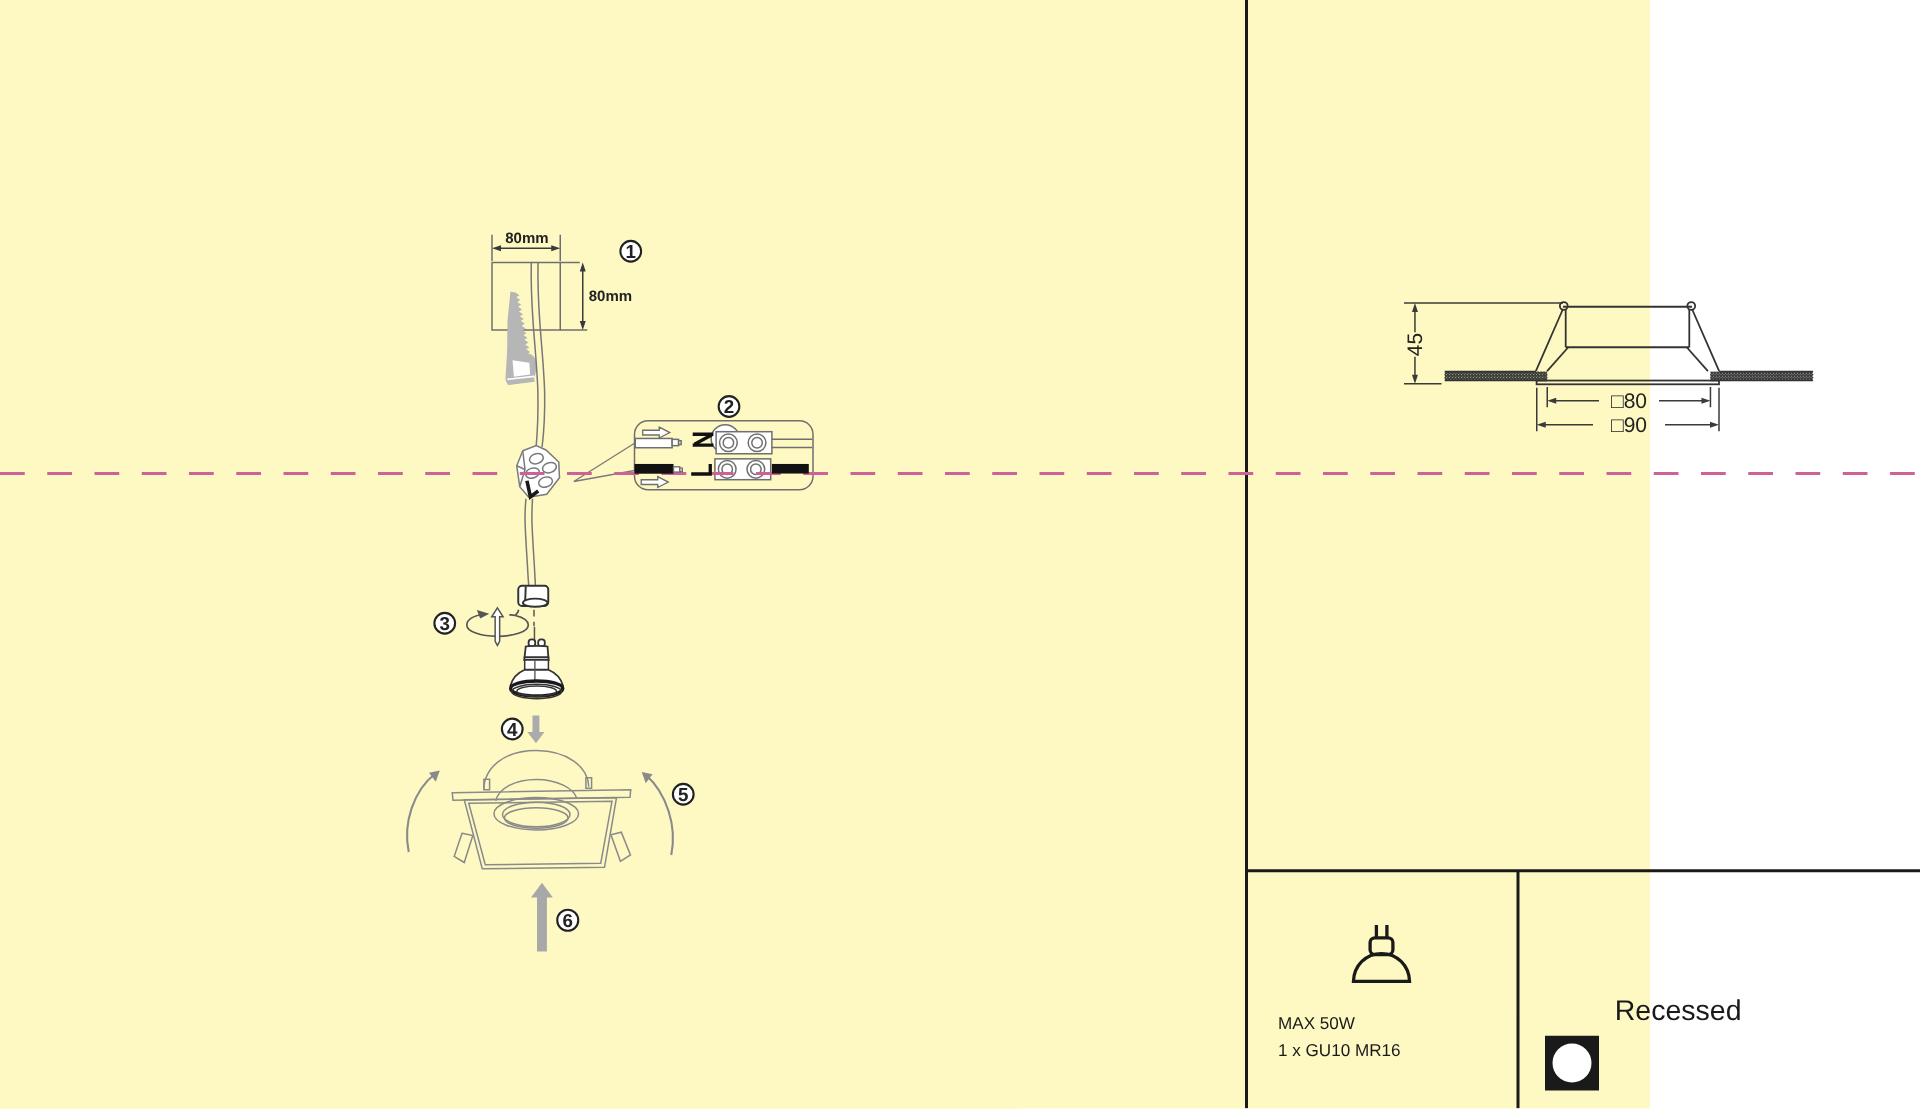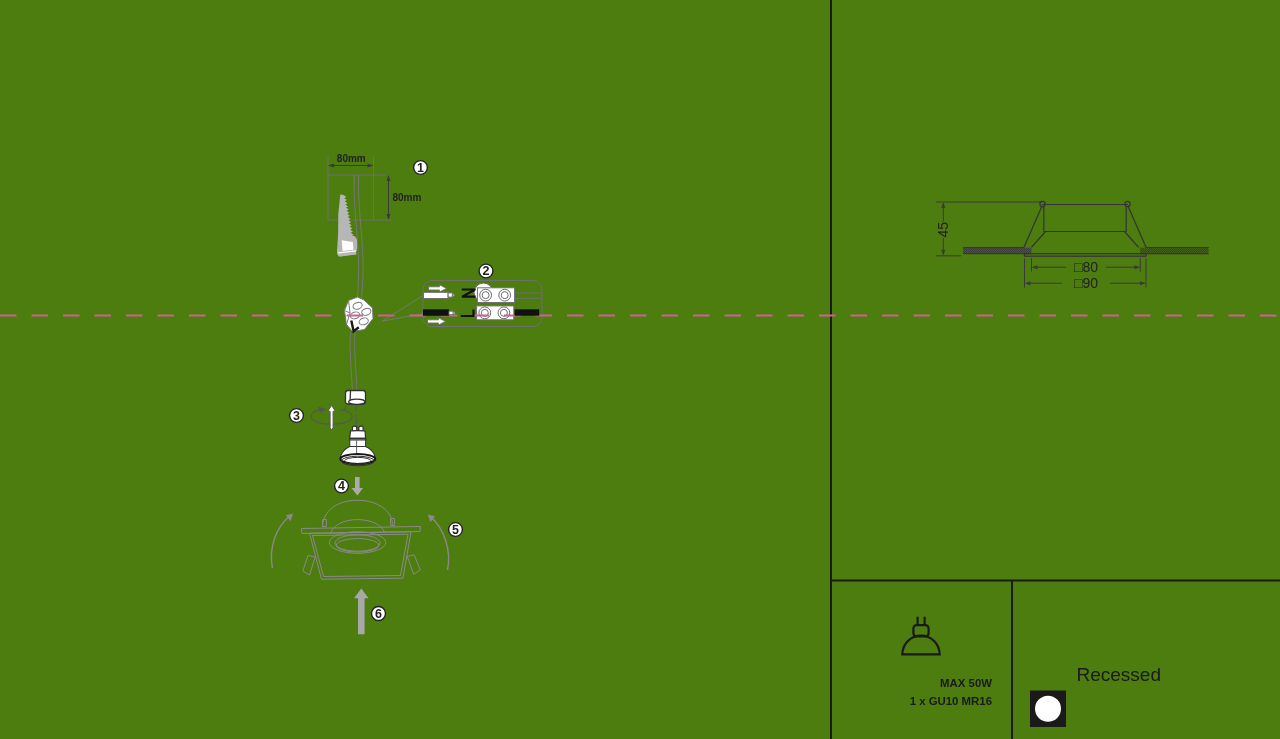--- a/index.html
+++ b/index.html
@@ -1,17 +1,17 @@
 <!DOCTYPE html>
 <html><head><meta charset="utf-8">
 <style>
 html,body{margin:0;padding:0;background:#fff;width:1280px;height:739px;overflow:hidden}
 *{box-sizing:border-box}
 body{font-family:"Liberation Sans",sans-serif}
-#page{position:relative;width:1280px;height:739px;background:#4d7c0f}
+#page{position:relative;width:1100px;height:739px;background:#fef9c3}
 svg{position:absolute;left:0;top:0}
 </style></head><body>
 <div id="page">
 <svg width="1280" height="739" viewBox="0 0 1280 739" fill="none">
 
 <g stroke="#6f6f6f" stroke-width="1" fill="none">
 <rect x="328" y="175" width="45.5" height="45"></rect>
 <line x1="373.5" y1="175" x2="386.5" y2="175"></line>
 <line x1="373.5" y1="220" x2="391.5" y2="220"></line>
 <line x1="328" y1="174" x2="328" y2="156.5"></line>
@@ -344,14 +344,14 @@
 <g stroke="#111" stroke-width="2.2" fill="none">
 <path d="M461.8,289.5 L475.6,289.5 M474.4,290.0 L463.0,296.2 M461.8,296.7 L475.6,296.7"></path>
 <path d="M460.8,316.0 L474.6,316.0 M473.5,315.9 L473.5,309.4"></path>
 </g>
 <rect x="423" y="309.3" width="26" height="6.5" fill="#111"></rect>
 <rect x="514.6" y="309.3" width="24.6" height="6.4" fill="#111"></rect>
 <rect x="449" y="311.2" width="4.2" height="3.5" fill="#fff" stroke="#6f6f6f" stroke-width="0.9"></rect>
 <path d="M453.2,312.1 h1.7 v2.2 h-1.7 Z" stroke="#6f6f6f" stroke-width="0.9" fill="#fff"></path>
 
 </svg>
-<div style="position:absolute;left:852px;top:675px;width:140px;text-align:right;font-size:11.4px;font-weight:bold;color:#1a1a1a;line-height:17.5px">MAX 50W<br>1 x GU10 MR16</div>
+<div style="position:absolute;left:852px;top:675px;width:140px;text-align:left;font-size:11.4px;font-weight:normal;color:#1a1a1a;line-height:17.5px">MAX 50W<br>1 x GU10 MR16</div>
 <div style="position:absolute;left:1076.5px;top:664px;font-size:19px;color:#1a1a1a">Recessed</div>
 </div>
 </body></html>

